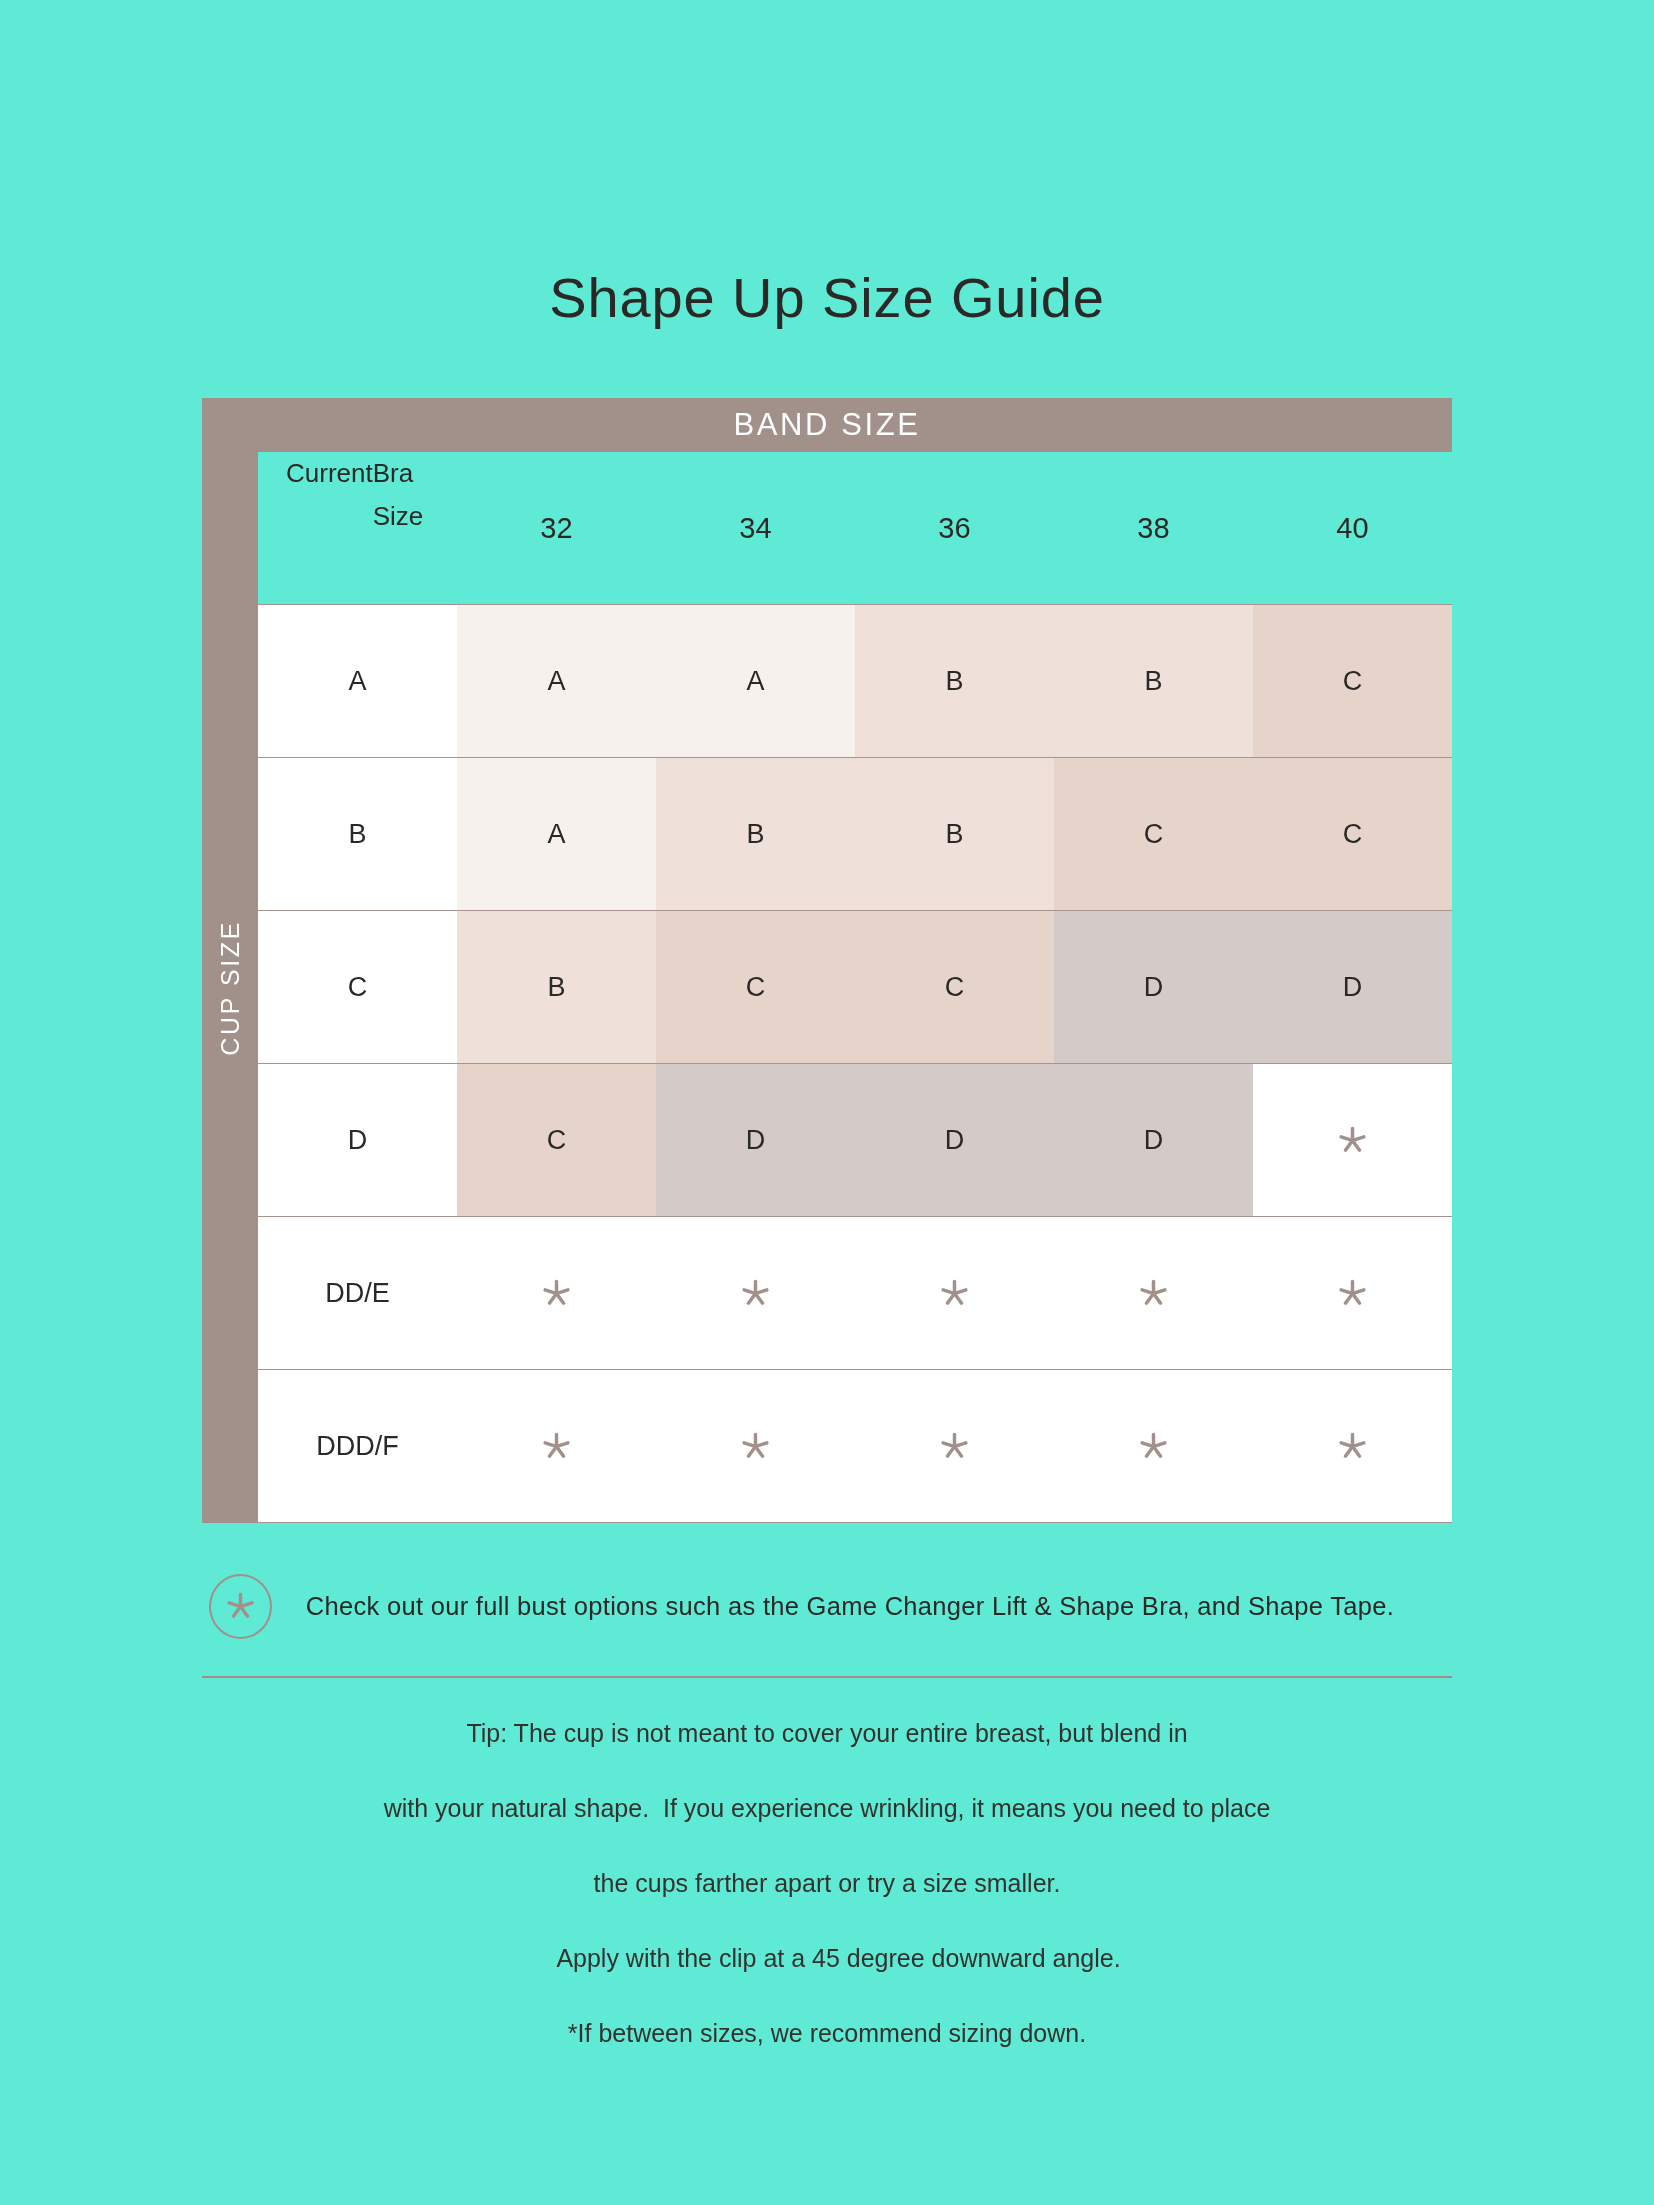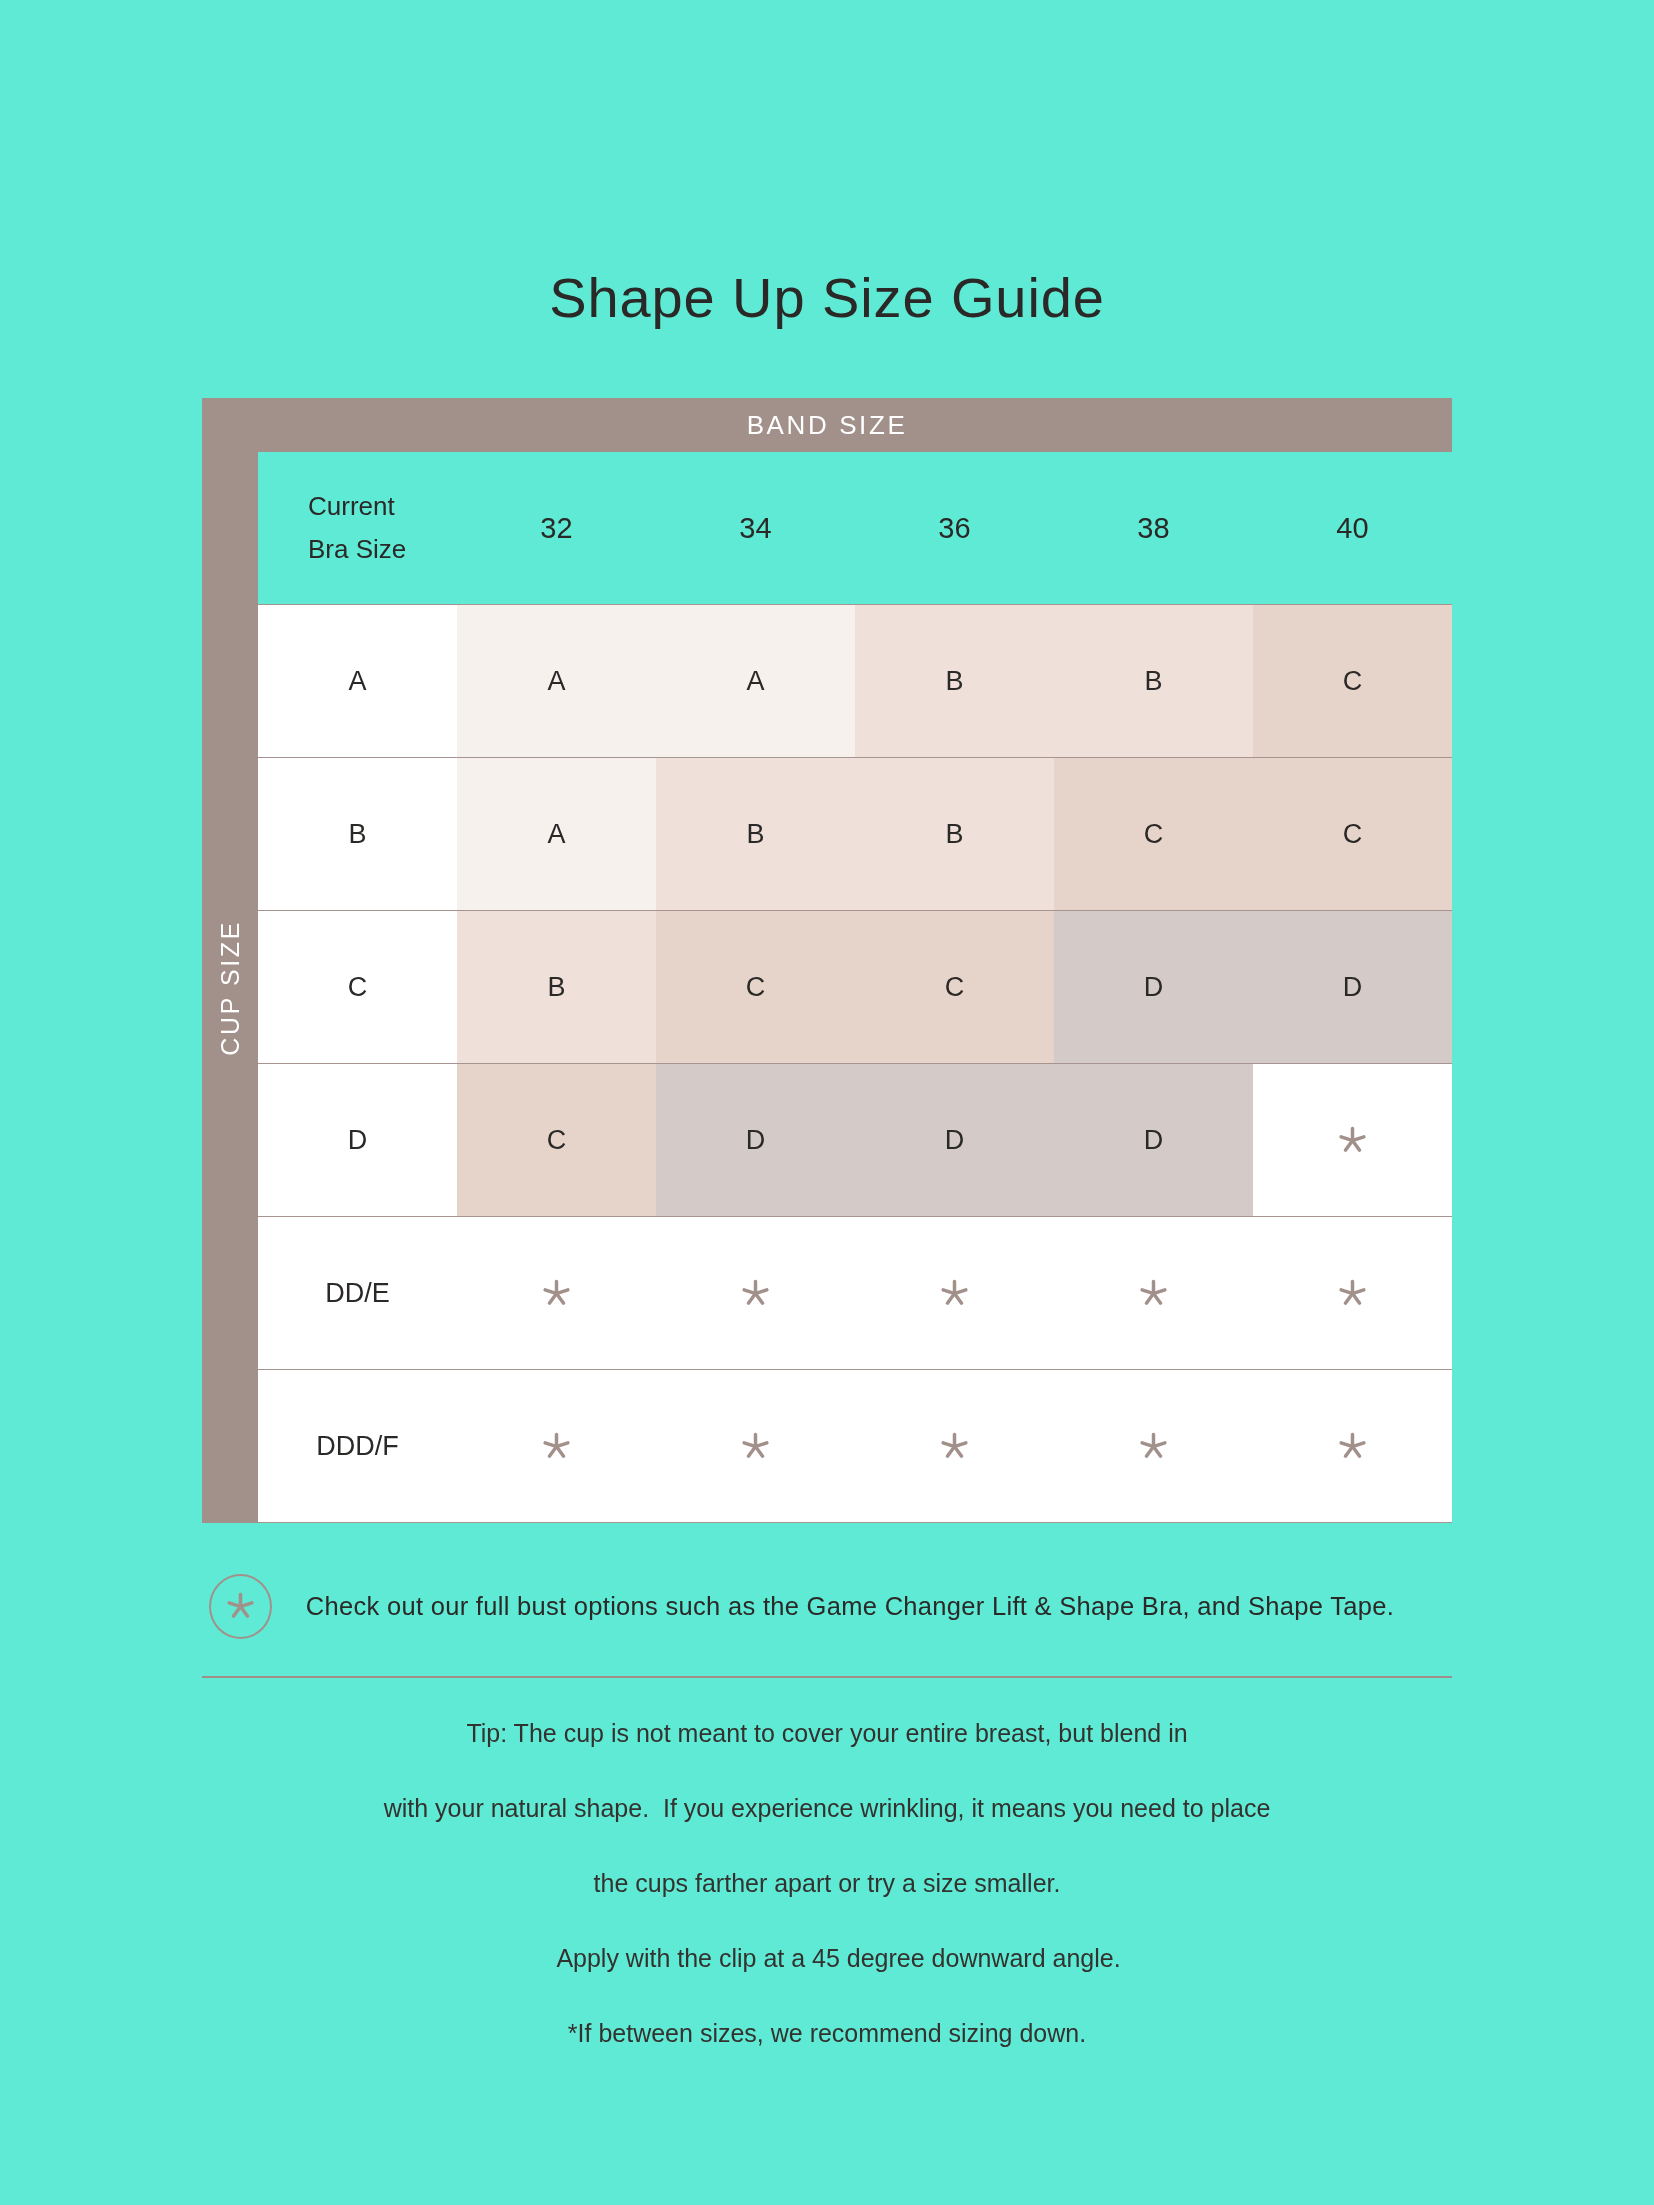--- a/index.html
+++ b/index.html
@@ -31,21 +31,21 @@
   }
   
   .size-table { width: 1250px; margin: 68px auto 0; }
   .band-header {
     height: 54px;
     background: #a2908b;
     display: flex;
     align-items: center;
     justify-content: center;
     color: #ffffff;
-    font-size: 26px;
+    font-size: 31px;
     letter-spacing: 2.6px;
   }
   .table-body { display: flex; }
   .cup-strip {
     width: 56px;
     background: #a2908b;
     display: flex;
     align-items: center;
     justify-content: center;
   }
@@ -65,24 +65,24 @@
   }
   .t-cell {
     width: 199px;
     display: flex;
     align-items: center;
     justify-content: center;
     font-size: 27px;
     color: #2b2927;
   }
   .corner-cell {
-    flex-direction: column;
+    flex-direction: row;
     align-items: flex-start;
     justify-content: center;
-    padding-left: 50px;
+    padding-left: 28px;
     font-size: 26px;
     line-height: 43px;
   }
   .band-size-cell { font-size: 29px; }
   .cup-label-cell { background: #ffffff; }
   .cell-star, .badge-star {
     width: 29px; height: 29px;
     color: #a2908b;
     display: block;
   }

